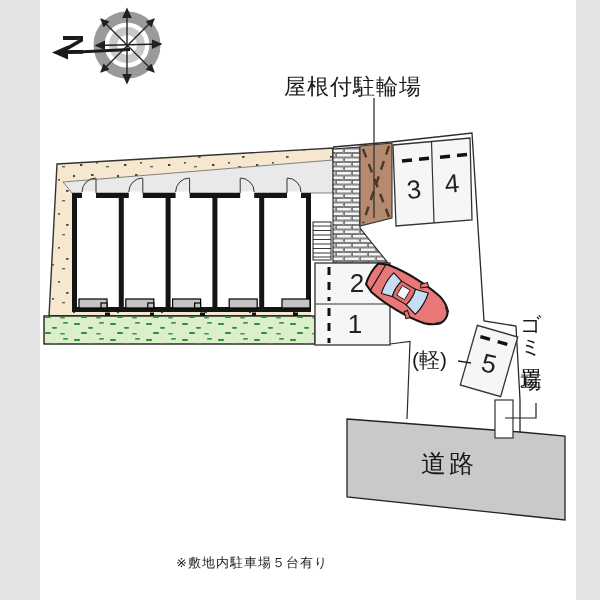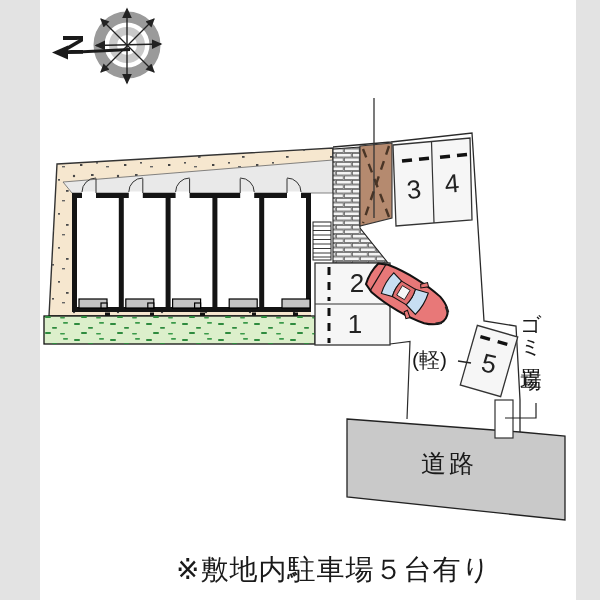--- a/index.html
+++ b/index.html
@@ -4,21 +4,21 @@
 <style>
   html,body{margin:0;padding:0;background:#ffffff;}
   .stage{position:relative;width:600px;height:600px;background:#ffffff;overflow:hidden;
          font-family:"Liberation Sans","DejaVu Sans",sans-serif;}
   .stage svg{position:absolute;left:0;top:0;}
   .label{position:absolute;color:#1a1a1a;white-space:nowrap;line-height:1;}
   .lbl-bike{left:284px;top:76px;font-size:22px;letter-spacing:1px;}
   .lbl-gomi{left:521px;top:298px;font-size:21px;writing-mode:vertical-rl;text-orientation:upright;letter-spacing:3px;}
   .lbl-kei{left:412px;top:349px;font-size:21px;}
   .lbl-road{left:421px;top:451px;font-size:25px;letter-spacing:3px;text-align:right;}
-  .lbl-caption{left:176px;top:556px;font-size:28px;letter-spacing:1px;text-align:center;}
+  .lbl-caption{left:176px;top:556px;font-size:13px;letter-spacing:1px;text-align:center;}
   .lbl-n{left:62px;top:30px;font-size:30px;font-weight:bold;transform:rotate(-90deg);}
   .stall-num{position:absolute;color:#222;font-size:26px;transform:translate(-50%,-50%);}
   .num3{left:414px;top:190px;transform:translate(-50%,-50%) rotate(-5deg);}
   .num4{left:452px;top:184px;transform:translate(-50%,-50%) rotate(-5deg);}
   .num2{left:357px;top:283px;}
   .num1{left:355px;top:324px;}
   .num5{left:489px;top:364px;transform:translate(-50%,-50%) rotate(13deg);}
 </style>
 </head>
 <body>
@@ -192,20 +192,21 @@
       <path d="M-14,-9 L2,-9 Q4.5,0 2,9 L-14,9 Q-16.5,0 -14,-9 Z" fill="#e06f6f" stroke="#111" stroke-width="1"></path>
       <rect x="-11" y="-5.5" width="9" height="11" fill="#f7f7f7" stroke="#111" stroke-width="0.8"></rect>
       <path d="M4,-16 L9,-21 12,-18 6,-13 Z" fill="#e87878" stroke="#111" stroke-width="1"></path>
       <path d="M4,16 L9,21 12,18 6,13 Z" fill="#e87878" stroke="#111" stroke-width="1"></path>
       <line x1="37" y1="-10" x2="42" y2="-6" stroke="#222" stroke-width="2.5"></line>
       <line x1="37" y1="10" x2="42" y2="6" stroke="#222" stroke-width="2.5"></line>
     </g>
   </svg>
 
   <div class="label lbl-n">N</div>
+  <div class="label lbl-bike">屋根付駐輪場</div>
   <div class="label lbl-gomi">ゴミ置場</div>
   <div class="label lbl-kei">(軽)</div>
   <div class="label lbl-road">道路</div>
   <div class="label lbl-caption">※敷地内駐車場５台有り</div>
 
   <div class="stall-num num1">1</div>
   <div class="stall-num num2">2</div>
   <div class="stall-num num3">3</div>
   <div class="stall-num num4">4</div>
   <div class="stall-num num5">5</div>

